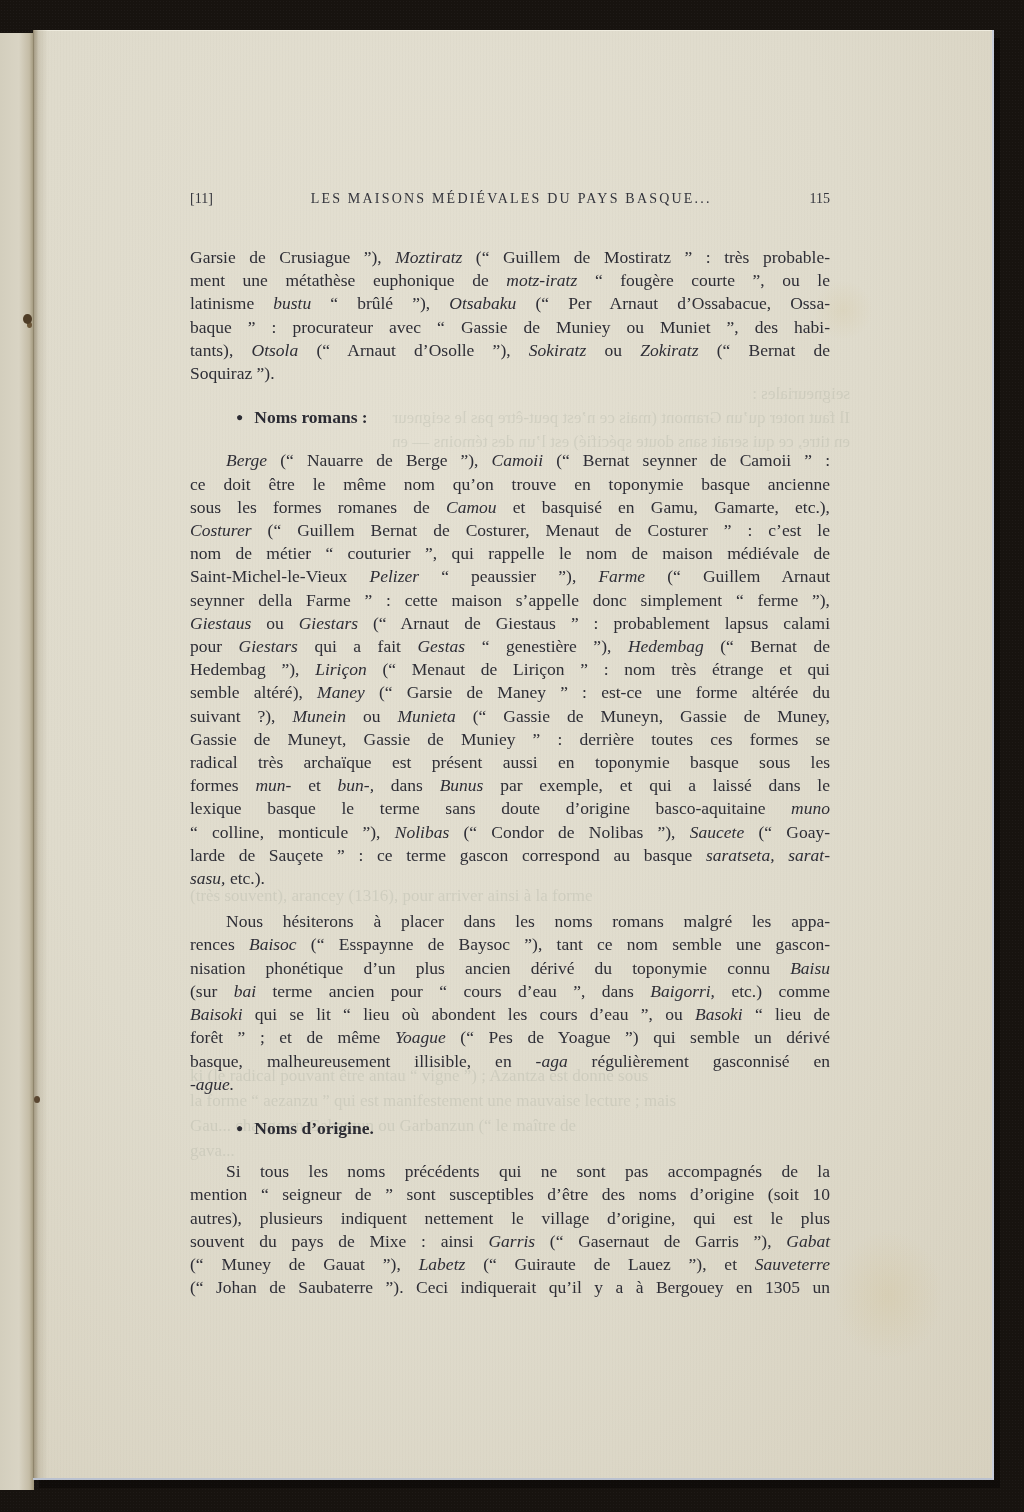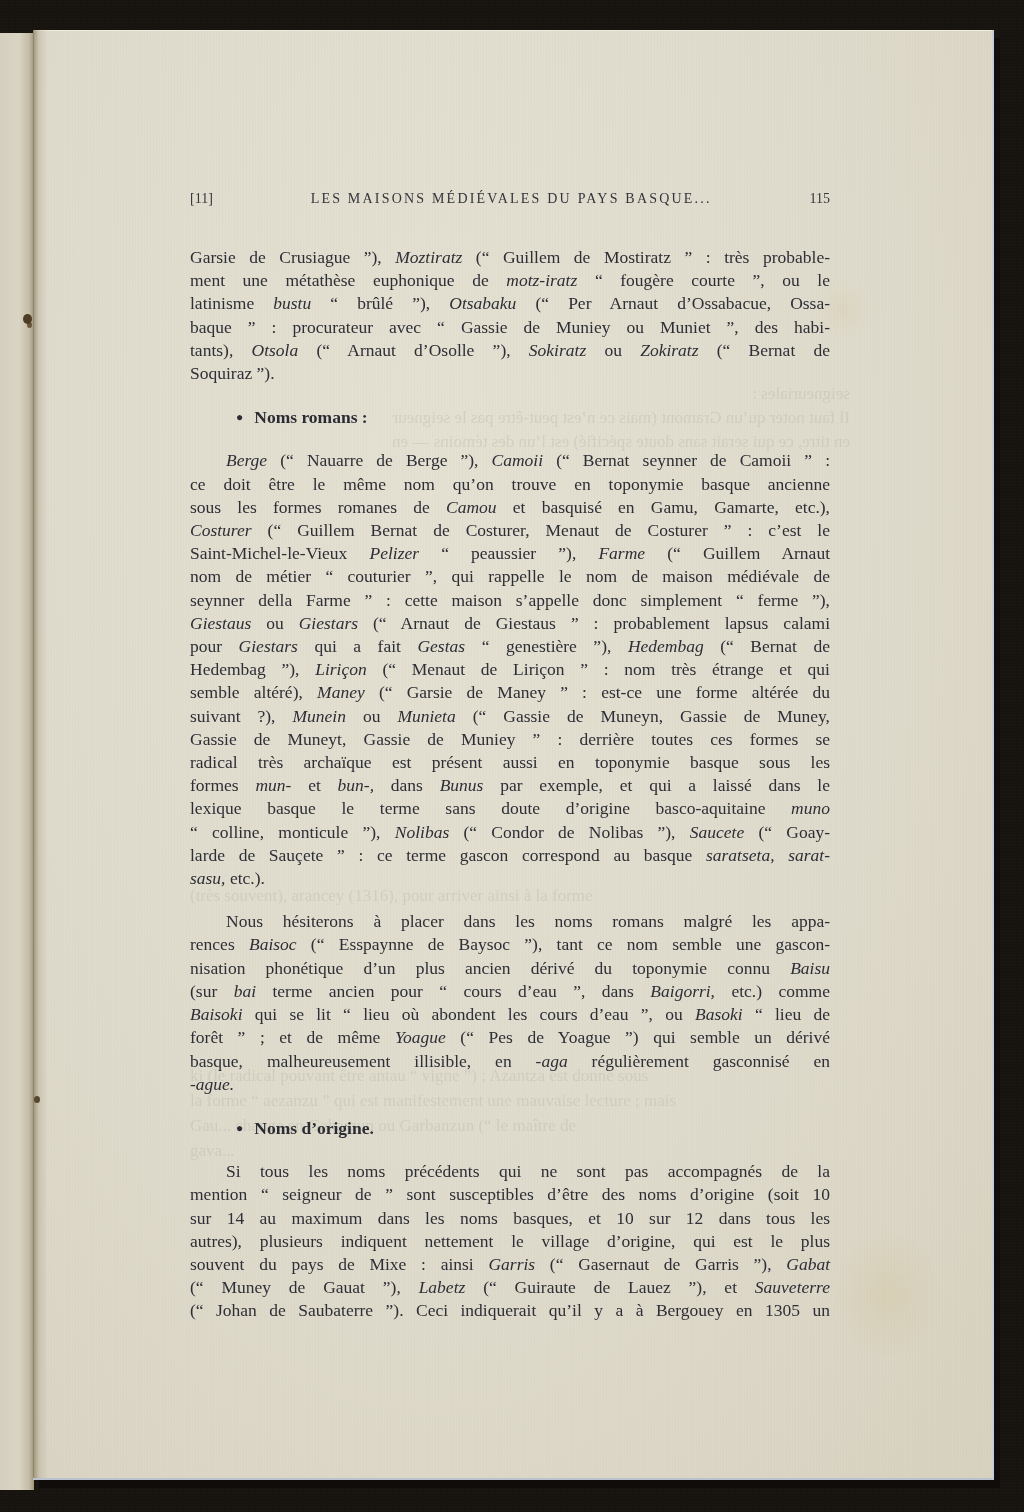--- a/index.html
+++ b/index.html
@@ -90,22 +90,22 @@
         <div class="line"><span>ment une métathèse euphonique de </span><em>motz-iratz</em><span> “ fougère courte ”, ou le</span></div>
         <div class="line"><span>latinisme </span><em>bustu</em><span> “ brûlé ”), </span><em>Otsabaku</em><span> (“ Per Arnaut d’Ossabacue, Ossa-</span></div>
         <div class="line"><span>baque ” : procurateur avec “ Gassie de Muniey ou Muniet ”, des habi-</span></div>
         <div class="line"><span>tants), </span><em>Otsola</em><span> (“ Arnaut d’Osolle ”), </span><em>Sokiratz</em><span> ou </span><em>Zokiratz</em><span> (“ Bernat de</span></div>
         <div class="line endline"><span>Soquiraz ”).</span></div>
         <div class="heading"><span class="bullet">●</span><span>Noms romans :</span></div>
         <div class="line indent"><em>Berge</em><span> (“ Nauarre de Berge ”), </span><em>Camoii</em><span> (“ Bernat seynner de Camoii ” :</span></div>
         <div class="line"><span>ce doit être le même nom qu’on trouve en toponymie basque ancienne</span></div>
         <div class="line"><span>sous les formes romanes de </span><em>Camou</em><span> et basquisé en Gamu, Gamarte, etc.),</span></div>
         <div class="line"><em>Costurer</em><span> (“ Guillem Bernat de Costurer, Menaut de Costurer ” : c’est le</span></div>
+        <div class="line"><span>nom de métier “ couturier ”, qui rappelle le nom de maison médiévale de</span></div>
         <div class="line"><span>Saint-Michel-le-Vieux </span><em>Pelizer</em><span> “ peaussier ”), </span><em>Farme</em><span> (“ Guillem Arnaut</span></div>
-        <div class="line"><span>nom de métier “ couturier ”, qui rappelle le nom de maison médiévale de</span></div>
         <div class="line"><span>seynner della Farme ” : cette maison s’appelle donc simplement “ ferme ”),</span></div>
         <div class="line"><em>Giestaus</em><span> ou </span><em>Giestars</em><span> (“ Arnaut de Giestaus ” : probablement lapsus calami</span></div>
         <div class="line"><span>pour </span><em>Giestars</em><span> qui a fait </span><em>Gestas</em><span> “ genestière ”), </span><em>Hedembag</em><span> (“ Bernat de</span></div>
         <div class="line"><span>Hedembag ”), </span><em>Liriçon</em><span> (“ Menaut de Liriçon ” : nom très étrange et qui</span></div>
         <div class="line"><span>semble altéré), </span><em>Maney</em><span> (“ Garsie de Maney ” : est-ce une forme altérée du</span></div>
         <div class="line"><span>suivant ?), </span><em>Munein</em><span> ou </span><em>Munieta</em><span> (“ Gassie de Muneyn, Gassie de Muney,</span></div>
         <div class="line"><span>Gassie de Muneyt, Gassie de Muniey ” : derrière toutes ces formes se</span></div>
         <div class="line"><span>radical très archaïque est présent aussi en toponymie basque sous les</span></div>
         <div class="line"><span>formes </span><em>mun-</em><span> et </span><em>bun-,</em><span> dans </span><em>Bunus</em><span> par exemple, et qui a laissé dans le</span></div>
         <div class="line"><span>lexique basque le terme sans doute d’origine basco-aquitaine </span><em>muno</em></div>
@@ -116,20 +116,19 @@
         <div class="line"><span>rences </span><em>Baisoc</em><span> (“ Esspaynne de Baysoc ”), tant ce nom semble une gascon-</span></div>
         <div class="line"><span>nisation phonétique d’un plus ancien dérivé du toponymie connu </span><em>Baisu</em></div>
         <div class="line"><span>(sur </span><em>bai</em><span> terme ancien pour “ cours d’eau ”, dans </span><em>Baigorri,</em><span> etc.) comme</span></div>
         <div class="line"><em>Baisoki</em><span> qui se lit “ lieu où abondent les cours d’eau ”, ou </span><em>Basoki</em><span> “ lieu de</span></div>
         <div class="line"><span>forêt ” ; et de même </span><em>Yoague</em><span> (“ Pes de Yoague ”) qui semble un dérivé</span></div>
         <div class="line"><span>basque, malheureusement illisible, en </span><em>-aga</em><span> régulièrement gasconnisé en</span></div>
         <div class="line endline"><em>-ague.</em></div>
         <div class="heading"><span class="bullet">●</span><span>Noms d’origine.</span></div>
         <div class="line indent"><span>Si tous les noms précédents qui ne sont pas accompagnés de la</span></div>
         <div class="line"><span>mention “ seigneur de ” sont susceptibles d’être des noms d’origine (soit 10</span></div>
-        <div class="line"><span>sur 14 au maximum dans les noms basques, et 10 sur 12 dans tous les</span></div>
         <div class="line"><span>autres), plusieurs indiquent nettement le village d’origine, qui est le plus</span></div>
         <div class="line"><span>souvent du pays de Mixe : ainsi </span><em>Garris</em><span> (“ Gasernaut de Garris ”), </span><em>Gabat</em></div>
         <div class="line"><span>(“ Muney de Gauat ”), </span><em>Labetz</em><span> (“ Guiraute de Lauez ”), et </span><em>Sauveterre</em></div>
         <div class="line"><span>(“ Johan de Saubaterre ”). Ceci indiquerait qu’il y a à Bergouey en 1305 un</span></div>
       </div>
   </div>
 </div>
 
 </body></html>

